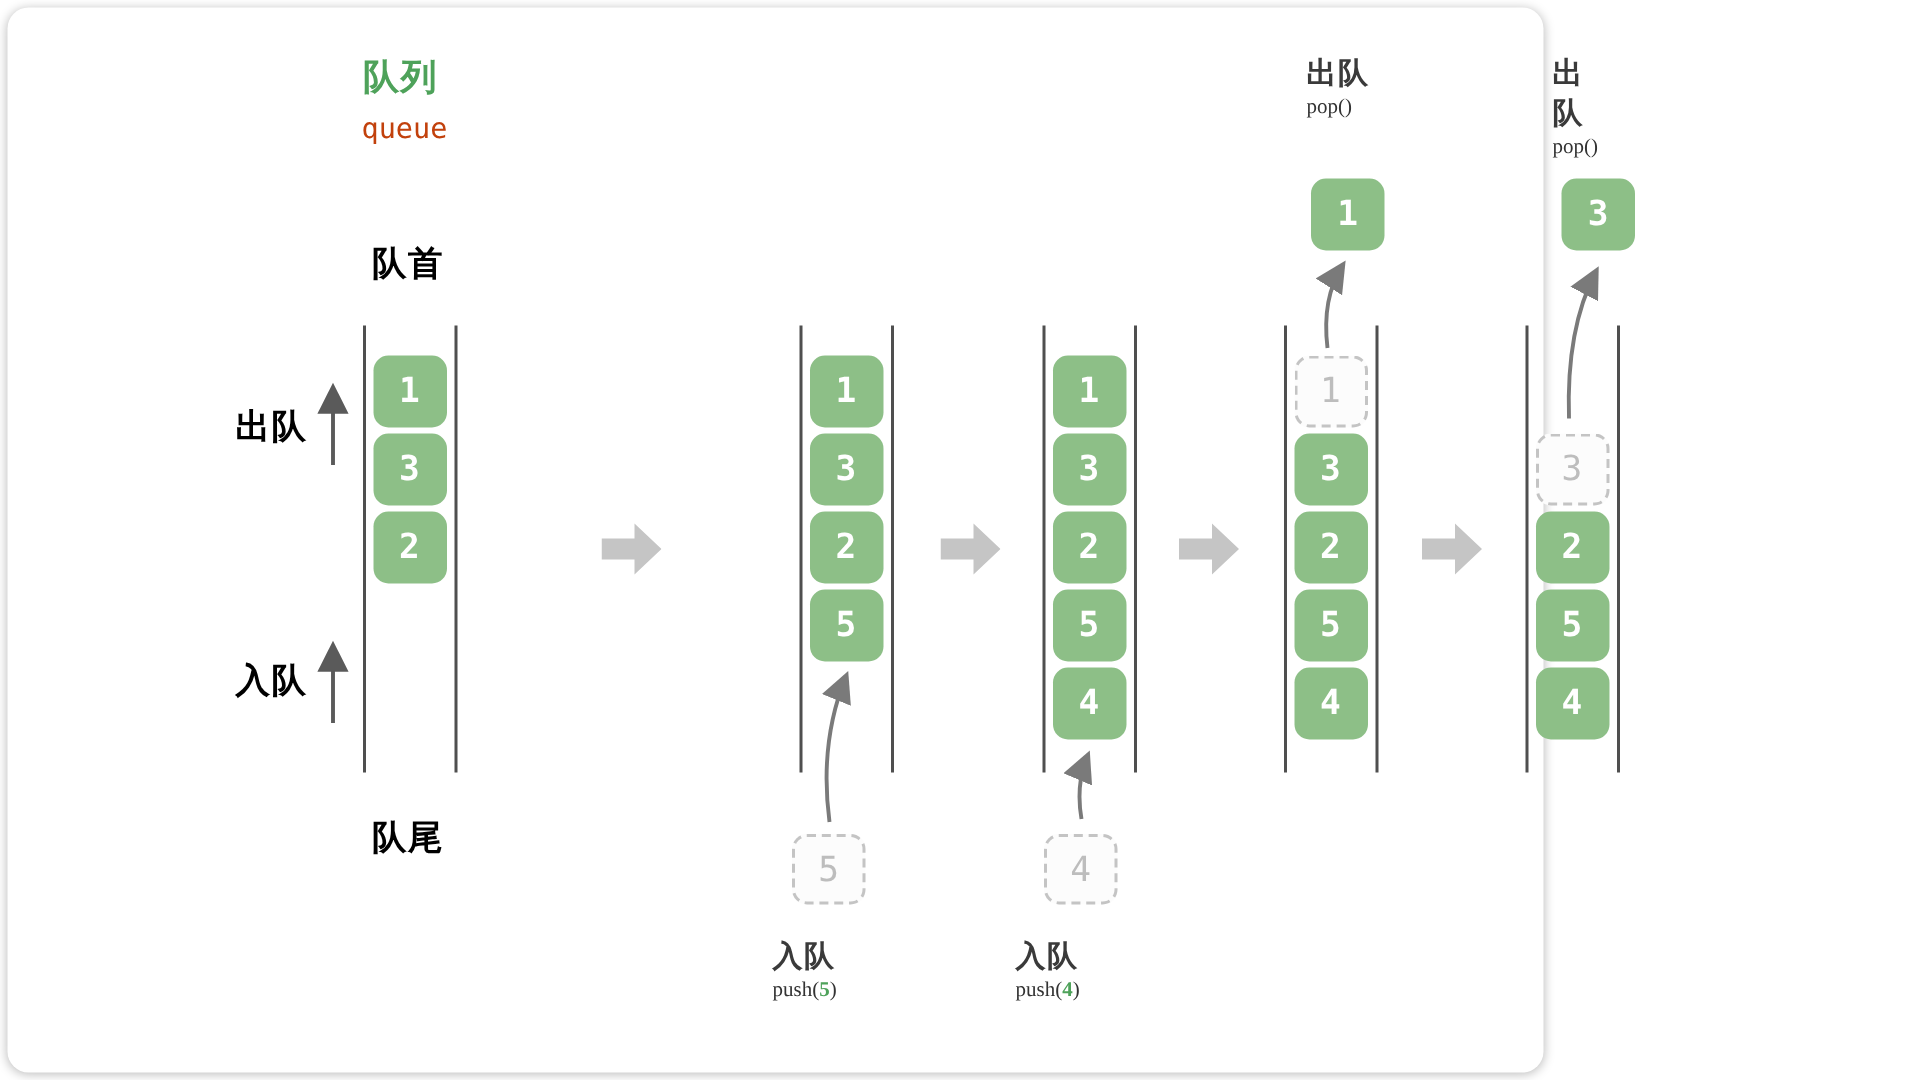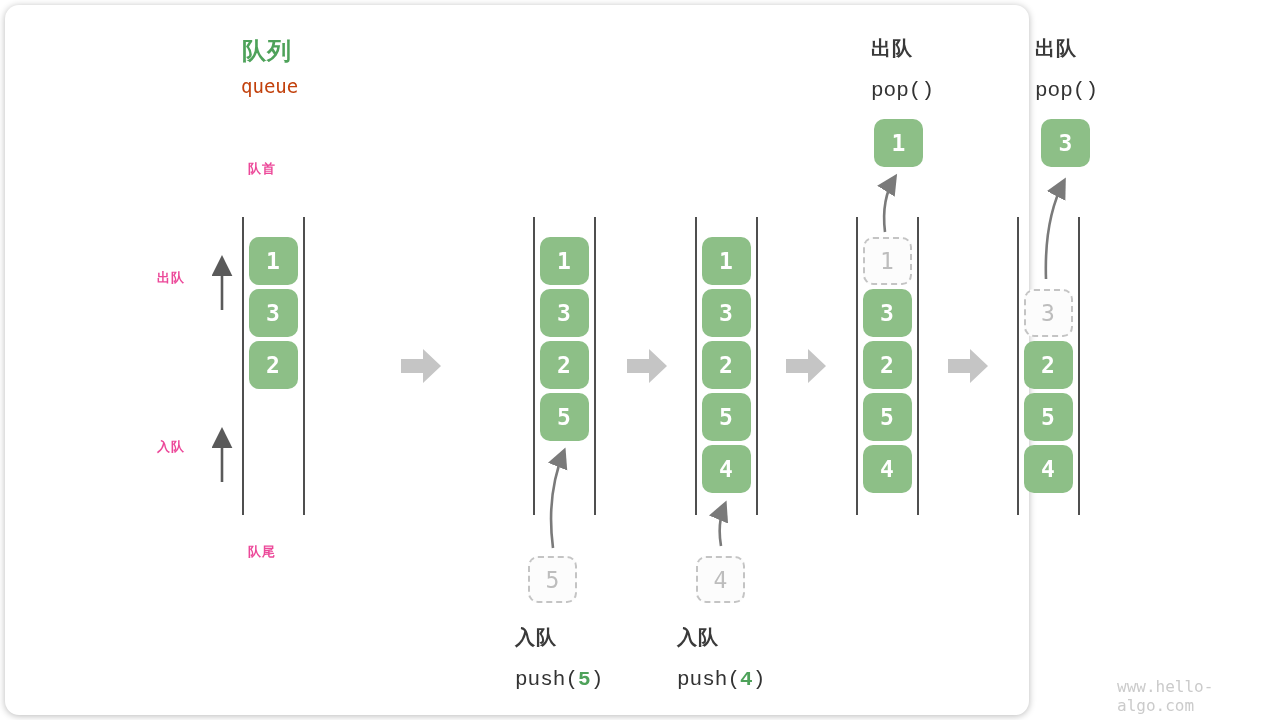--- a/index.html
+++ b/index.html
@@ -25,22 +25,22 @@
     color: #4ea25a;
     letter-spacing: 1px;
   }
   .title-en {
     left: 236px; top: 70px;
     font-family: "DejaVu Sans Mono", "Liberation Mono", monospace;
     font-size: 19px; color: #c2410c;
   }
 
   .zh-label {
-    font-size: 13px; font-weight: bold;
-    color: #ec4899; letter-spacing: 1px;
+    font-size: 23px; font-weight: bold;
+    color: #000000; letter-spacing: 1px;
   }
   .lbl-front { left: 243px; top: 155px; }
   .lbl-rear  { left: 243px; top: 538px; }
   .lbl-dequeue-side { left: 152px; top: 264px; }
   .lbl-enqueue-side { left: 152px; top: 433px; }
 
   .wall {
     position: absolute;
     width: 2px; height: 298px; top: 212px;
     background: #4f4f4f;
@@ -65,23 +65,23 @@
   .popped-box-2 { left: 1036px; top: 114px; }
   .staged-box-5 { left: 523px; top: 551px; height: 47px; }
   .staged-box-4 { left: 691px; top: 551px; height: 47px; }
 
   .op-group { position: absolute; }
   .op-title {
     font-size: 20px; font-weight: bold;
     color: #3a3a3a; letter-spacing: 1px;
   }
   .op-code {
-    margin-top: 17px;
-    font-family: Liberation Mono, monospace;
-    font-size: 21px; color: #333333;
+    margin-top: 2px;
+    font-family: Liberation Serif, serif;
+    font-size: 14px; color: #333333;
   }
   .op-code .arg { color: #4ea25a; font-weight: bold; }
   .pop-group-1 { left: 866px; top: 30px; }
   .pop-group-2 { left: 1030px; top: 30px; }
   .push-group-5 { left: 510px; top: 619px; }
   .push-group-4 { left: 672px; top: 619px; }
 
   .block-arrow { position: absolute; top: 342px; width: 40px; height: 38px; }
   .ba-1 { left: 396px; }
   .ba-2 { left: 622px; }
@@ -195,14 +195,13 @@
     <div class="op-title">入队</div>
     <div class="op-code"><span>push(</span><span class="arg">4</span><span>)</span></div>
   </div>
 
   <div class="cell popped-box-1">1</div>
   <div class="cell popped-box-2">3</div>
 
   <div class="cell ghost staged-box-5">5</div>
   <div class="cell ghost staged-box-4">4</div>
 
-  <div class="abs watermark">www.hello-algo.com</div>
 </div>
 
 </body></html>

